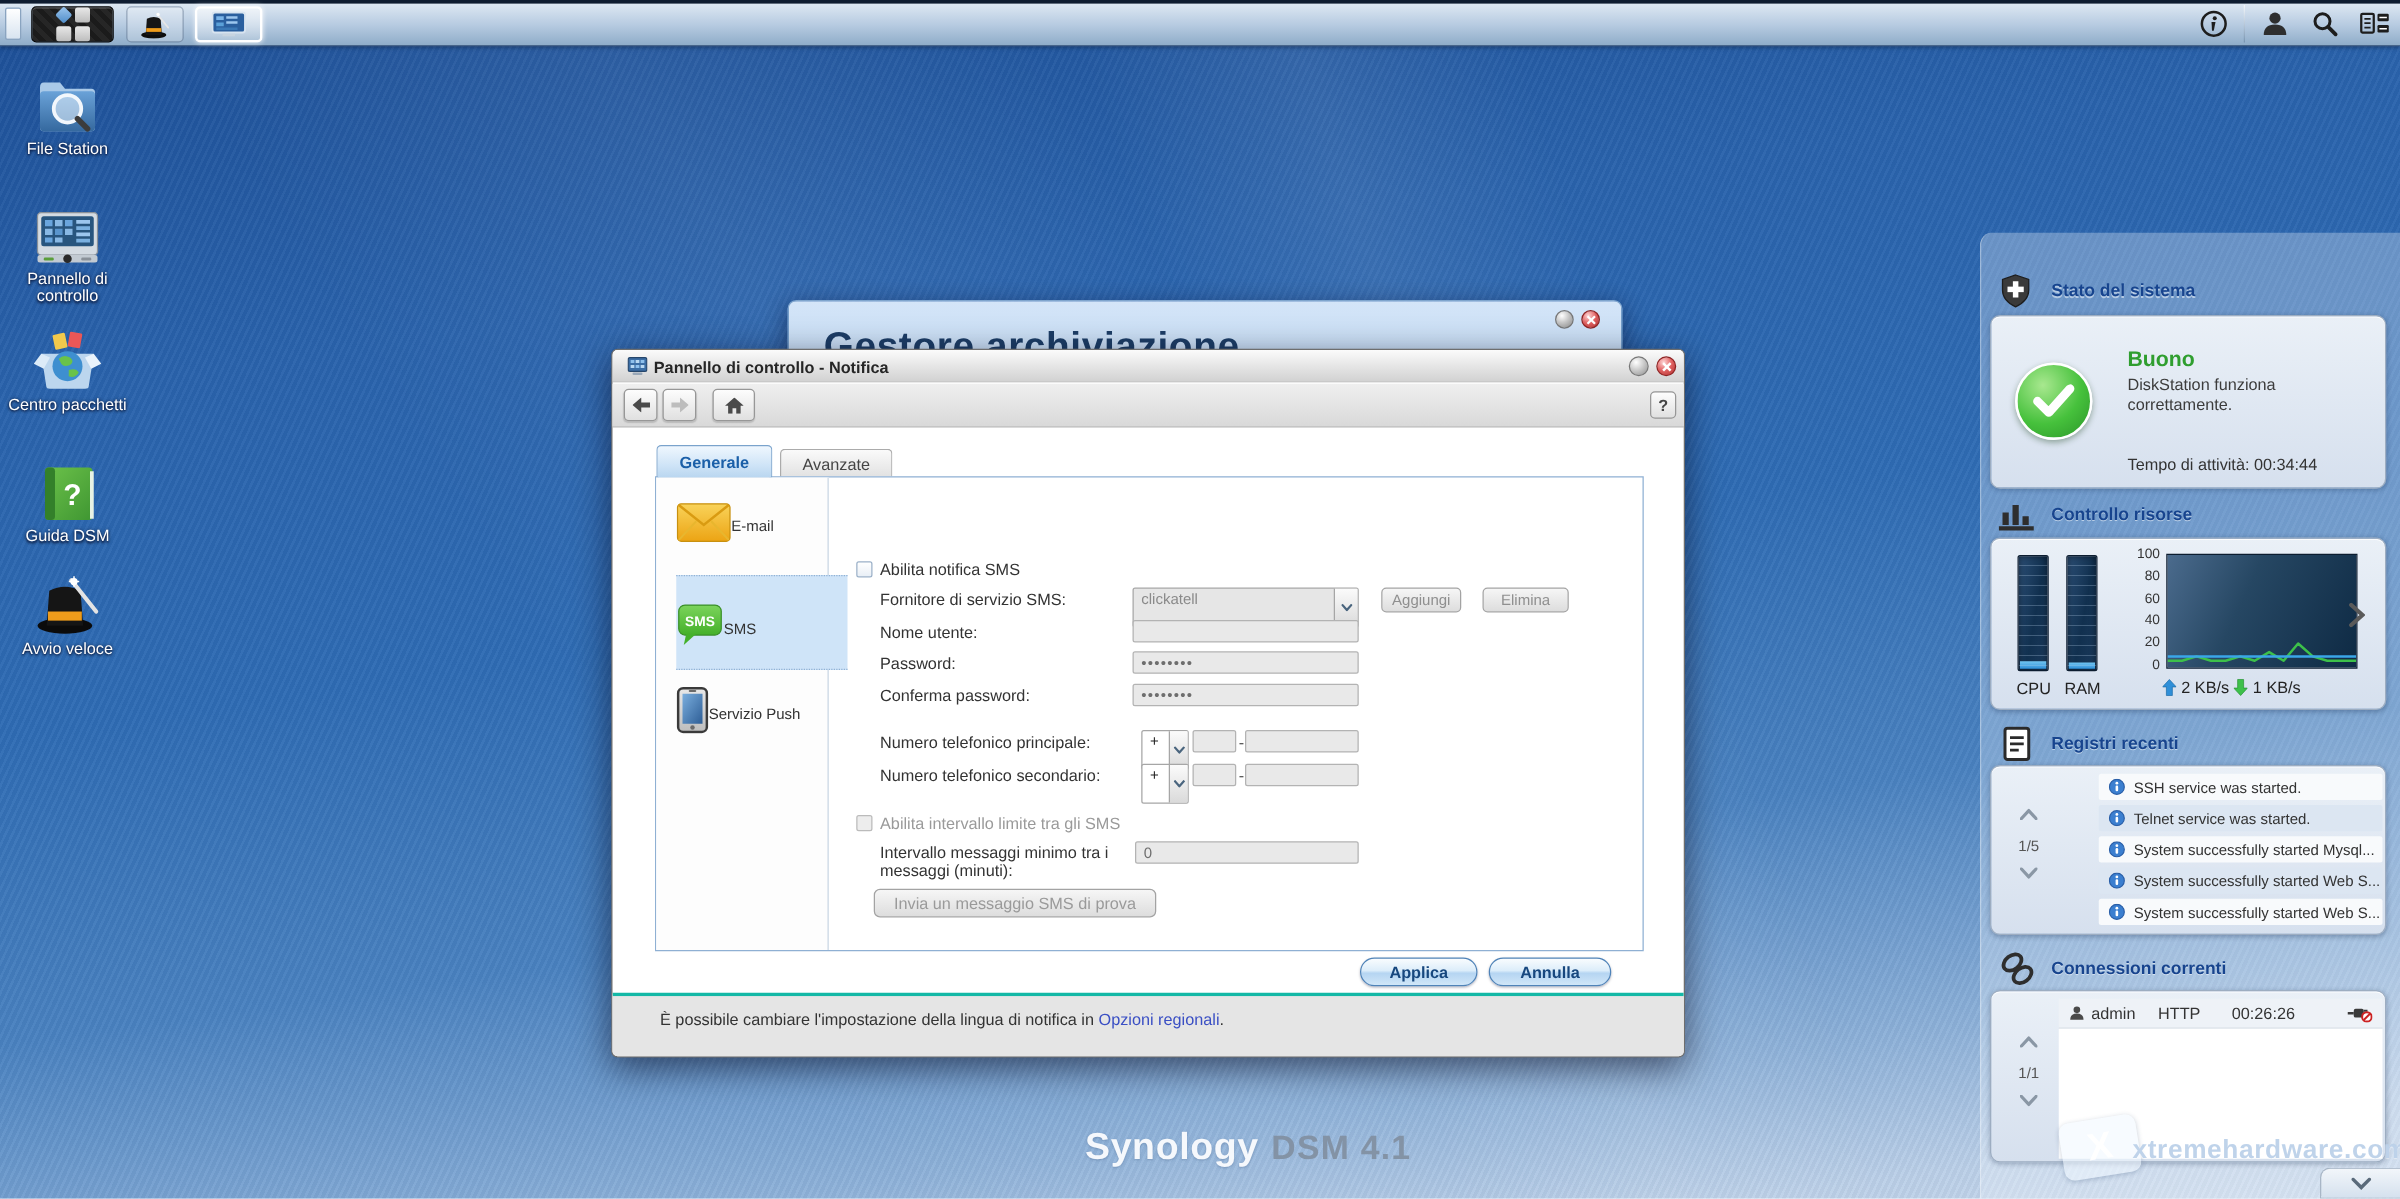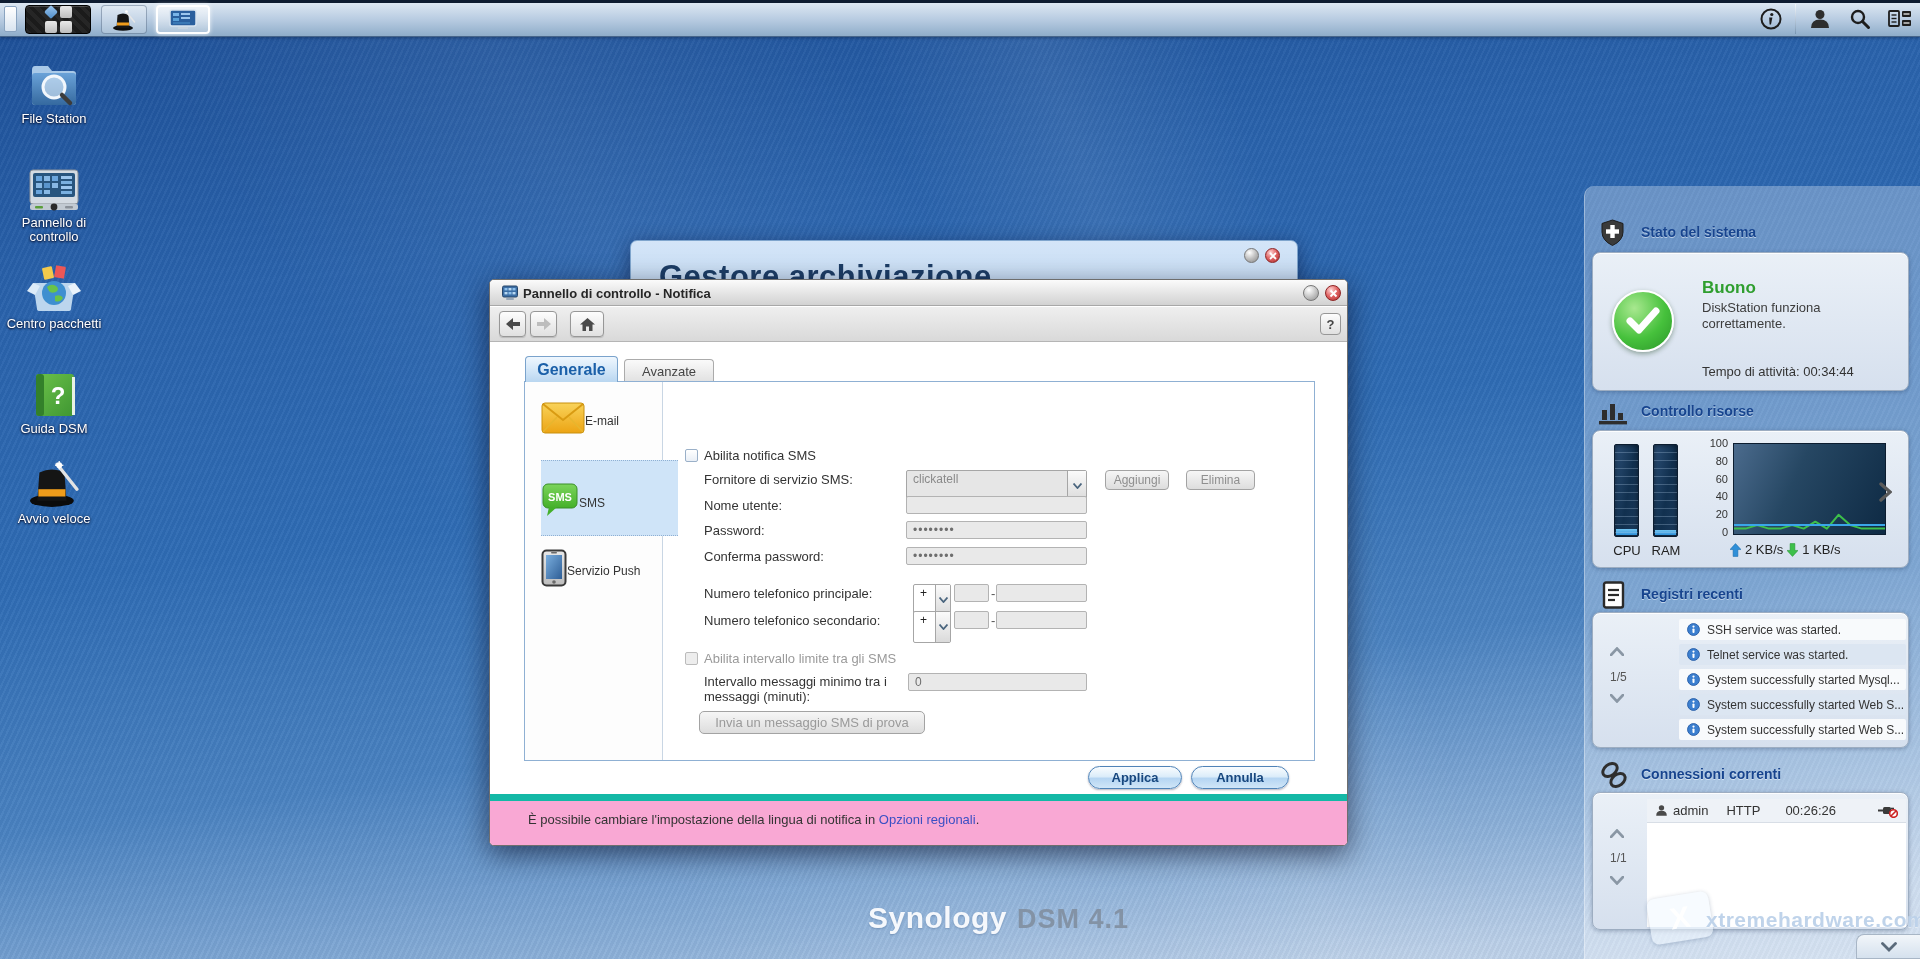--- a/index.html
+++ b/index.html
@@ -59,21 +59,21 @@
   .tool-btn{position:absolute;top:4px;height:26px;border:1px solid #979797;border-radius:4px;
     background:linear-gradient(180deg,#fdfdfd,#e0e0e0);display:flex;align-items:center;justify-content:center;
     box-shadow:0 1px 1px rgba(0,0,0,.15);}
   .help-btn{position:absolute;left:830px;top:6px;width:21px;height:22px;border:1px solid #979797;border-radius:4px;
     background:linear-gradient(180deg,#fdfdfd,#e0e0e0);font-size:13px;font-weight:bold;color:#444;
     display:flex;align-items:center;justify-content:center;}
 
   .tab-active{position:absolute;left:35px;top:76px;width:93px;height:26px;z-index:2;
     background:linear-gradient(180deg,#eff7fe,#cfe4f7 60%,#b9d6f0);border:1px solid #7aa3cc;border-bottom:none;
     border-radius:4px 4px 0 0;display:flex;align-items:center;justify-content:center;
-    font-size:16px;font-weight:bold;color:#1a5fa8;}
+    font-size:13px;font-weight:bold;color:#1a5fa8;}
   .tab-inactive{position:absolute;left:134px;top:79px;width:90px;height:23px;
     background:linear-gradient(180deg,#fafafa,#e1e1e1);border:1px solid #ababab;border-bottom:none;
     border-radius:4px 4px 0 0;display:flex;align-items:center;justify-content:center;font-size:13px;color:#444;}
   .panel{position:absolute;left:34px;top:101px;width:791px;height:380px;border:1px solid #8fb0d3;background:#fff;}
 
   .side{position:absolute;left:0;top:0;width:138px;height:378px;border-right:1px solid #c9d6e4;background:#fdfdfd;}
   .side-item{position:absolute;left:16px;width:137px;display:flex;flex-direction:row;align-items:center;}
   .side-item .slbl{margin-top:5px;font-size:12px;color:#333;}
   .si-1{top:20px;}
   .si-2{top:78px;height:76px;background:#cfe4f8;border-top:1px dotted #8fb0d3;border-bottom:1px dotted #8fb0d3;padding-top:4px;}
@@ -91,21 +91,21 @@
   .sel .arr{position:absolute;right:0;top:0;bottom:0;width:19px;border-left:1px solid #a6a6a6;
     background:linear-gradient(180deg,#fbfbfb,#dadada);display:flex;align-items:center;justify-content:center;}
   .sel.white{background:#fff;color:#222;}
   .gbtn{position:absolute;border:1px solid #a3a3a3;border-radius:4px;color:#8f8f8f;font-size:12px;
     background:linear-gradient(180deg,#f6f6f6,#dddddd);display:flex;align-items:center;justify-content:center;}
   .dash{position:absolute;color:#555;}
   .bbtn{position:absolute;top:486px;height:23px;border:1px solid #4f83b8;border-radius:12px;cursor:pointer;
     background:linear-gradient(180deg,#f9fcfe 0%,#dcedfa 45%,#b5d5f2 55%,#d0e6f8 100%);
     font-size:13px;font-weight:bold;color:#17477e;display:flex;align-items:center;justify-content:center;
     box-shadow:0 1px 2px rgba(0,0,40,.3);}
-  .dlg-footer{position:absolute;left:0;right:0;top:514px;bottom:0;background:#f9a8d4;border-top:7px solid #14b8a6;
+  .dlg-footer{position:absolute;left:0;right:0;top:514px;bottom:0;background:#e5e5e5;border-top:3px solid #14b8a6;
     border-radius:0 0 4px 4px;font-size:13px;color:#333;}
   .dlg-footer .ft{position:absolute;left:38px;top:11px;}
   .link{color:#3a4fc4;cursor:pointer;}
 
   
   .rpanel{position:absolute;left:1584px;top:186px;width:336px;height:773px;
     background:rgba(248,251,255,.30);border-radius:10px 0 0 0;border-left:1px solid rgba(255,255,255,.35);}
   .whead{position:absolute;font-size:14px;font-weight:bold;color:#17448e;text-shadow:0 1px 0 rgba(255,255,255,.5);}
   .wbox{position:absolute;border:1px solid #9dadc1;border-radius:8px;
     background:linear-gradient(180deg,#eaf0f7,#d6e0ee);
@@ -122,21 +122,21 @@
   .meter .segs{position:absolute;inset:0;background:repeating-linear-gradient(180deg,transparent 0 7px,rgba(185,210,235,.28) 7px 8px);}
   .meter .fill{position:absolute;left:1px;right:1px;bottom:1px;background:linear-gradient(180deg,#72c6f2,#2e8fd8);}
   .meter-lab{position:absolute;top:543px;font-size:13px;color:#222;width:40px;text-align:center;}
   .yticks{position:absolute;left:1694px;top:437px;width:34px;height:101px;display:flex;flex-direction:column;
     justify-content:space-between;align-items:flex-end;font-size:11px;color:#333;}
   .graph{position:absolute;left:1733px;top:443px;width:153px;height:92px;border:1px solid #0c1d30;
     background:linear-gradient(115deg,#4b6b8d 0%,#264763 40%,#0e2a44 100%);}
   .netrow{position:absolute;left:1730px;top:542px;font-size:13px;color:#222;display:flex;align-items:center;gap:4px;}
   .chev-right{position:absolute;left:1879px;top:482px;}
 
-  .pag{position:absolute;width:26px;font-size:12px;color:#555;}
+  .pag{position:absolute;width:26px;text-align:center;font-size:12px;color:#555;}
   .log-rows{position:absolute;left:1647px;top:619px;width:259px;}
   .log-row{height:21px;margin-bottom:4px;display:flex;align-items:center;gap:7px;padding-left:8px;
     font-size:12px;color:#333;background:#f8fafc;border-radius:2px;white-space:nowrap;overflow:hidden;margin-left:32px;}
   .log-row.hl{background:#dce6f2;}
 
   .conn-head{position:absolute;left:1647px;top:799px;width:259px;height:24px;background:#eef2f7;
     border-bottom:1px solid #d8dee6;display:flex;align-items:center;font-size:13px;color:#333;}
   .conn-body{position:absolute;left:1647px;top:823px;width:259px;height:104px;background:#fff;}
 
   .wm-box{position:absolute;left:1649px;top:895px;width:62px;height:46px;border-radius:8px;

